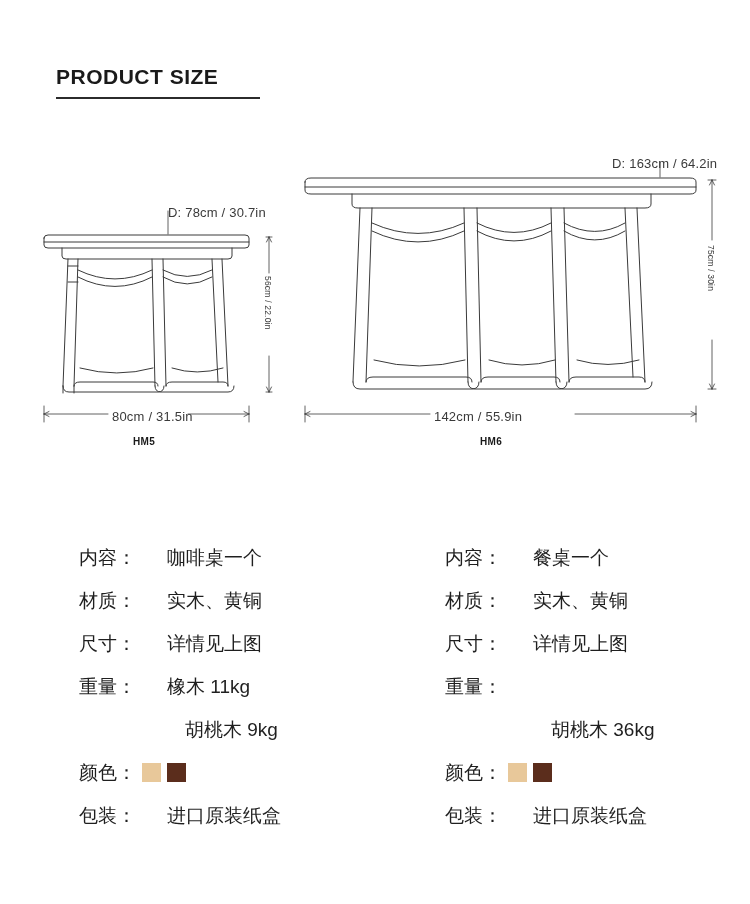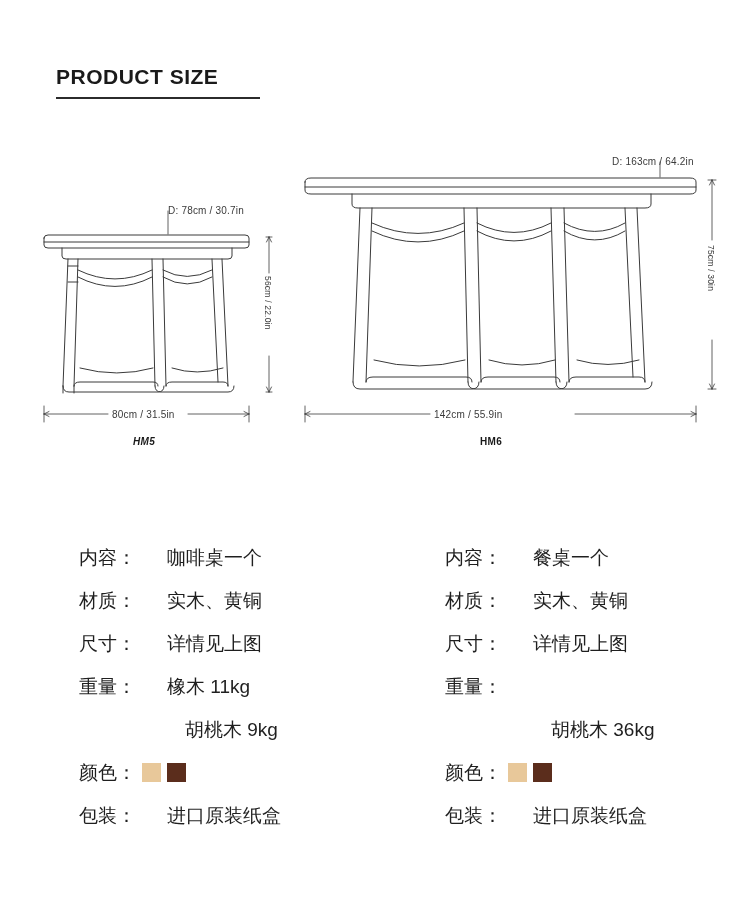--- a/index.html
+++ b/index.html
@@ -44,21 +44,21 @@
     top: 110px;
     width: 750px;
     height: 360px;
   }
   .diagram svg {
     display: block;
   }
 
   .dim-label {
     position: absolute;
-    font-size: 10px;
+    font-size: 13px;
     color: #3a3a3a;
     white-space: nowrap;
     letter-spacing: 0.2px;
   }
   .dim-label-v {
     position: absolute;
     font-size: 8.5px;
     color: #3a3a3a;
     white-space: nowrap;
     writing-mode: vertical-rl;
@@ -232,21 +232,21 @@
       <path d="M305 304 L430 304" stroke-width="0.8"></path>
       <path d="M575 304 L696 304" stroke-width="0.8"></path>
       <path d="M305 304 L310 301.5 M305 304 L310 306.5" stroke-width="0.8"></path>
       <path d="M696 304 L691 301.5 M696 304 L691 306.5" stroke-width="0.8"></path>
     </g>
   </svg>
 
   <div class="dim-label" style="left:168px; top:95px;">D: 78cm / 30.7in</div>
   <div class="dim-label-v" style="left:263px; top:166px;">56cm / 22.0in</div>
   <div class="dim-label" style="left:112px; top:299px;">80cm / 31.5in</div>
-  <div class="model-name" style="left:133px; top:326px;font-style:italic;">HM5</div>
+  <div class="model-name" style="left:133px; top:326px;">HM5</div>
 
   <div class="dim-label" style="left:612px; top:46px;">D: 163cm / 64.2in</div>
   <div class="dim-label-v" style="left:706px; top:135px;">75cm / 30in</div>
   <div class="dim-label" style="left:434px; top:299px;text-align:center;">142cm / 55.9in</div>
   <div class="model-name" style="left:480px; top:326px;">HM6</div>
 </div>
 
 <div class="specs">
 
   <div class="spec-col left">

